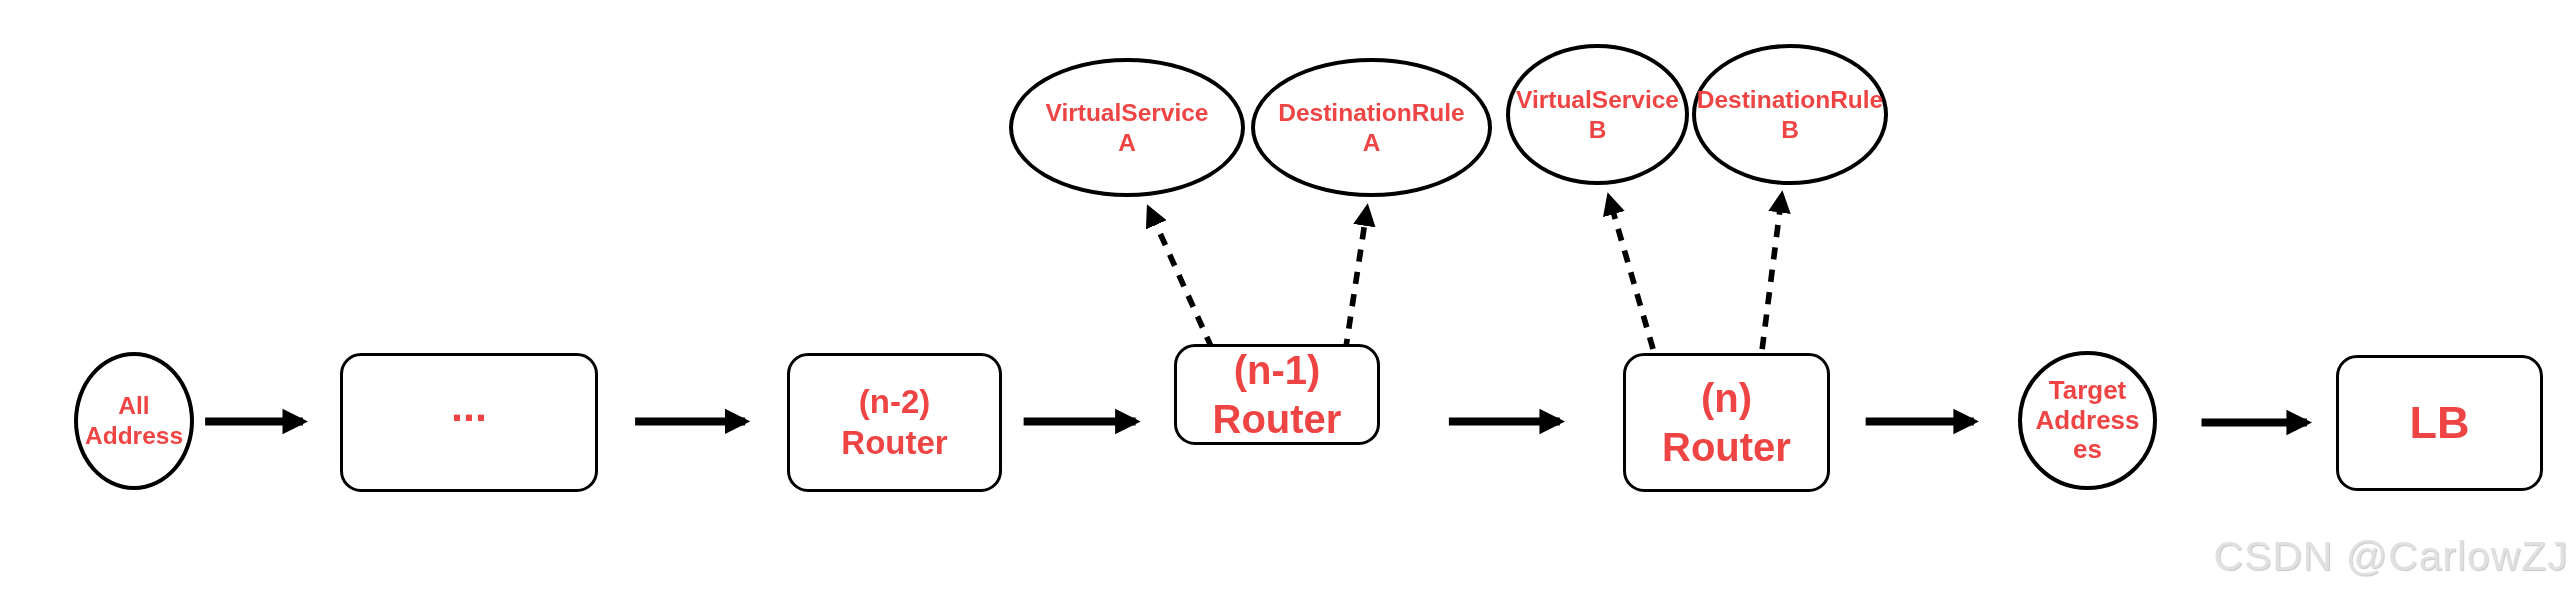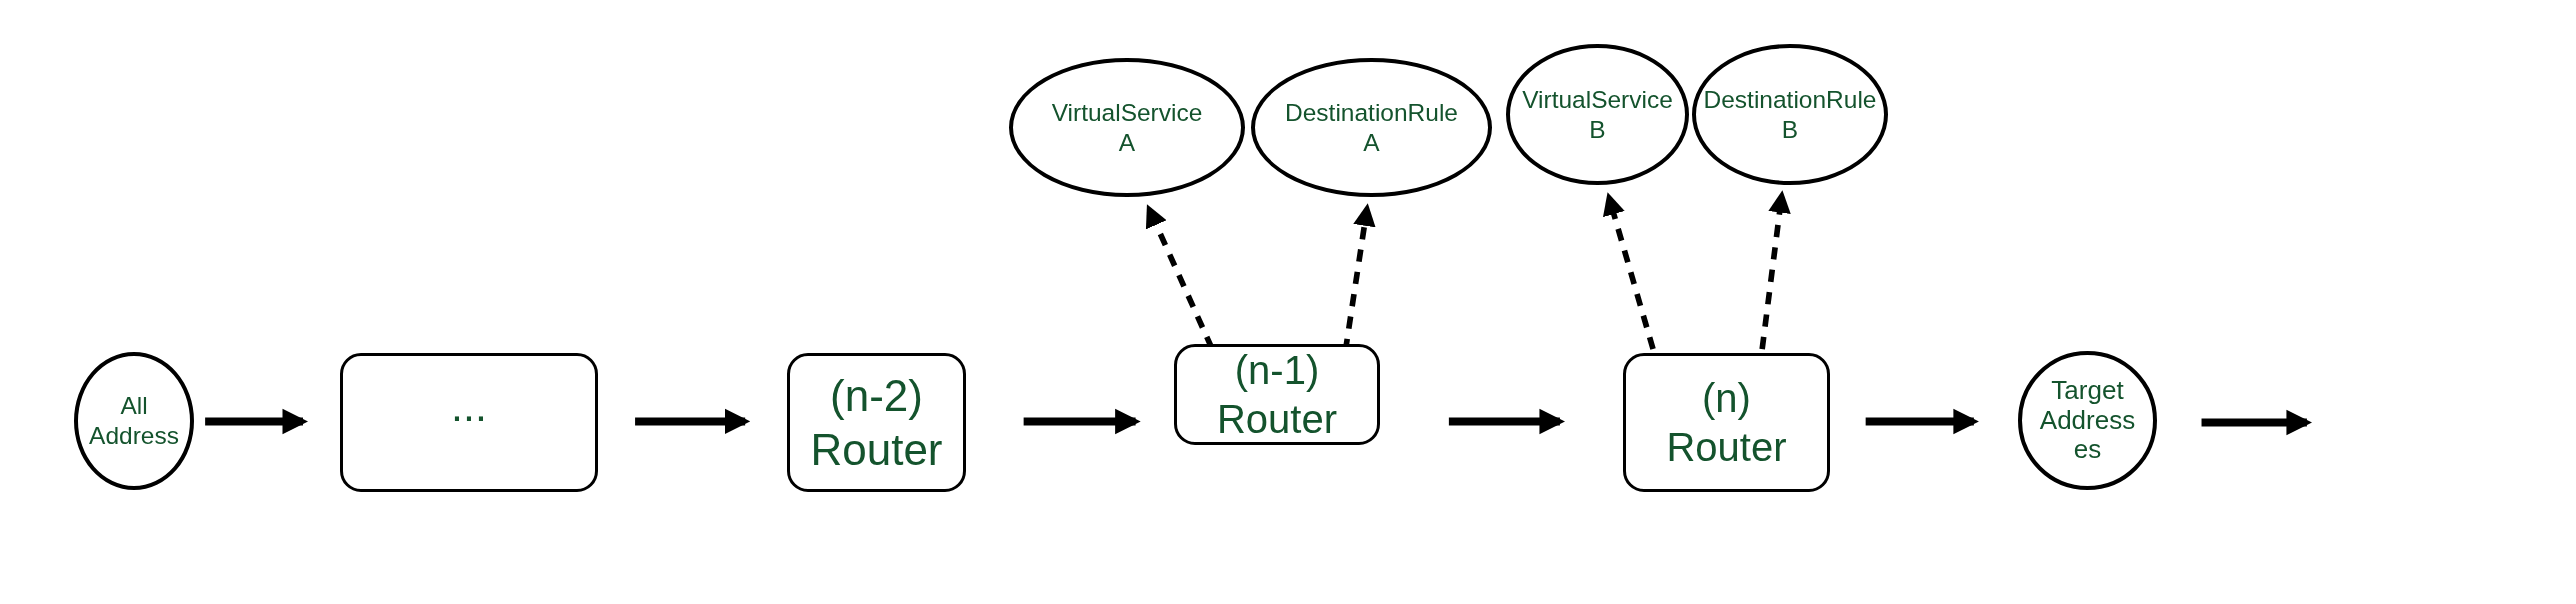--- a/index.html
+++ b/index.html
@@ -19,34 +19,34 @@
   }
   .node {
     position: absolute;
     display: flex;
     align-items: center;
     justify-content: center;
     text-align: center;
     background: #ffffff;
     border: 3.8px solid #000000;
     box-sizing: border-box;
-    font-weight: normal;
-    color: #14532d;
+    font-weight: bold;
+    color: #ef4444;
   }
   .node-label {
     white-space: pre-line;
     line-height: 1.22;
   }
   .rect { border-radius: 21px; }
   .ellipse { border-radius: 50%; border-width: 4.7px; }
 
   .node-all-address { left: 74px;  top: 352px; width: 120px; height: 138px; font-size: 24.5px; }
   .node-dots        { left: 340px; top: 353px; width: 258px; height: 139px; font-size: 43px; }
   .node-dots .node-label { transform: translateY(-16px); }
-  .node-router-n2   { left: 787px;  top: 353px; width: 179px; height: 139px; font-size: 44px; }
+  .node-router-n2   { left: 787px;  top: 353px; width: 215px; height: 139px; font-size: 33px; }
   .node-router-n1   { left: 1174px; top: 344px; width: 206px; height: 101px; font-size: 40px; }
   .node-router-n    { left: 1623px; top: 353px; width: 207px; height: 139px; font-size: 40px; }
   .node-target      { left: 2018px; top: 351px; width: 139px; height: 139px; font-size: 26px; }
   .node-target .node-label { line-height: 1.15; }
   .node-lb          { left: 2336px; top: 355px; width: 207px; height: 136px; font-size: 45px; }
   .node-vs-a        { left: 1009px; top: 58px; width: 236px; height: 139px; font-size: 24.5px; }
   .node-dr-a        { left: 1251px; top: 58px; width: 241px; height: 139px; font-size: 24.5px; }
   .node-vs-b        { left: 1506px; top: 44px; width: 183px; height: 141px; font-size: 24.5px; }
   .node-dr-b        { left: 1692px; top: 44px; width: 196px; height: 141px; font-size: 24.5px; }
 
@@ -112,20 +112,23 @@
     <span class="node-label">(n)
 Router</span>
   </div>
 
   <div class="node ellipse node-target">
     <span class="node-label">Target
 Address
 es</span>
   </div>
 
+  <div class="node rect node-lb">
+    <span class="node-label">LB</span>
+  </div>
 
   <div class="node ellipse node-vs-a">
     <span class="node-label">VirtualService
 A</span>
   </div>
 
   <div class="node ellipse node-dr-a">
     <span class="node-label">DestinationRule
 A</span>
   </div>
@@ -133,15 +136,16 @@
   <div class="node ellipse node-vs-b">
     <span class="node-label">VirtualService
 B</span>
   </div>
 
   <div class="node ellipse node-dr-b">
     <span class="node-label">DestinationRule
 B</span>
   </div>
 
+  <div class="watermark">CSDN @CarlowZJ</div>
 
 </div>
 
 
 </body></html>

